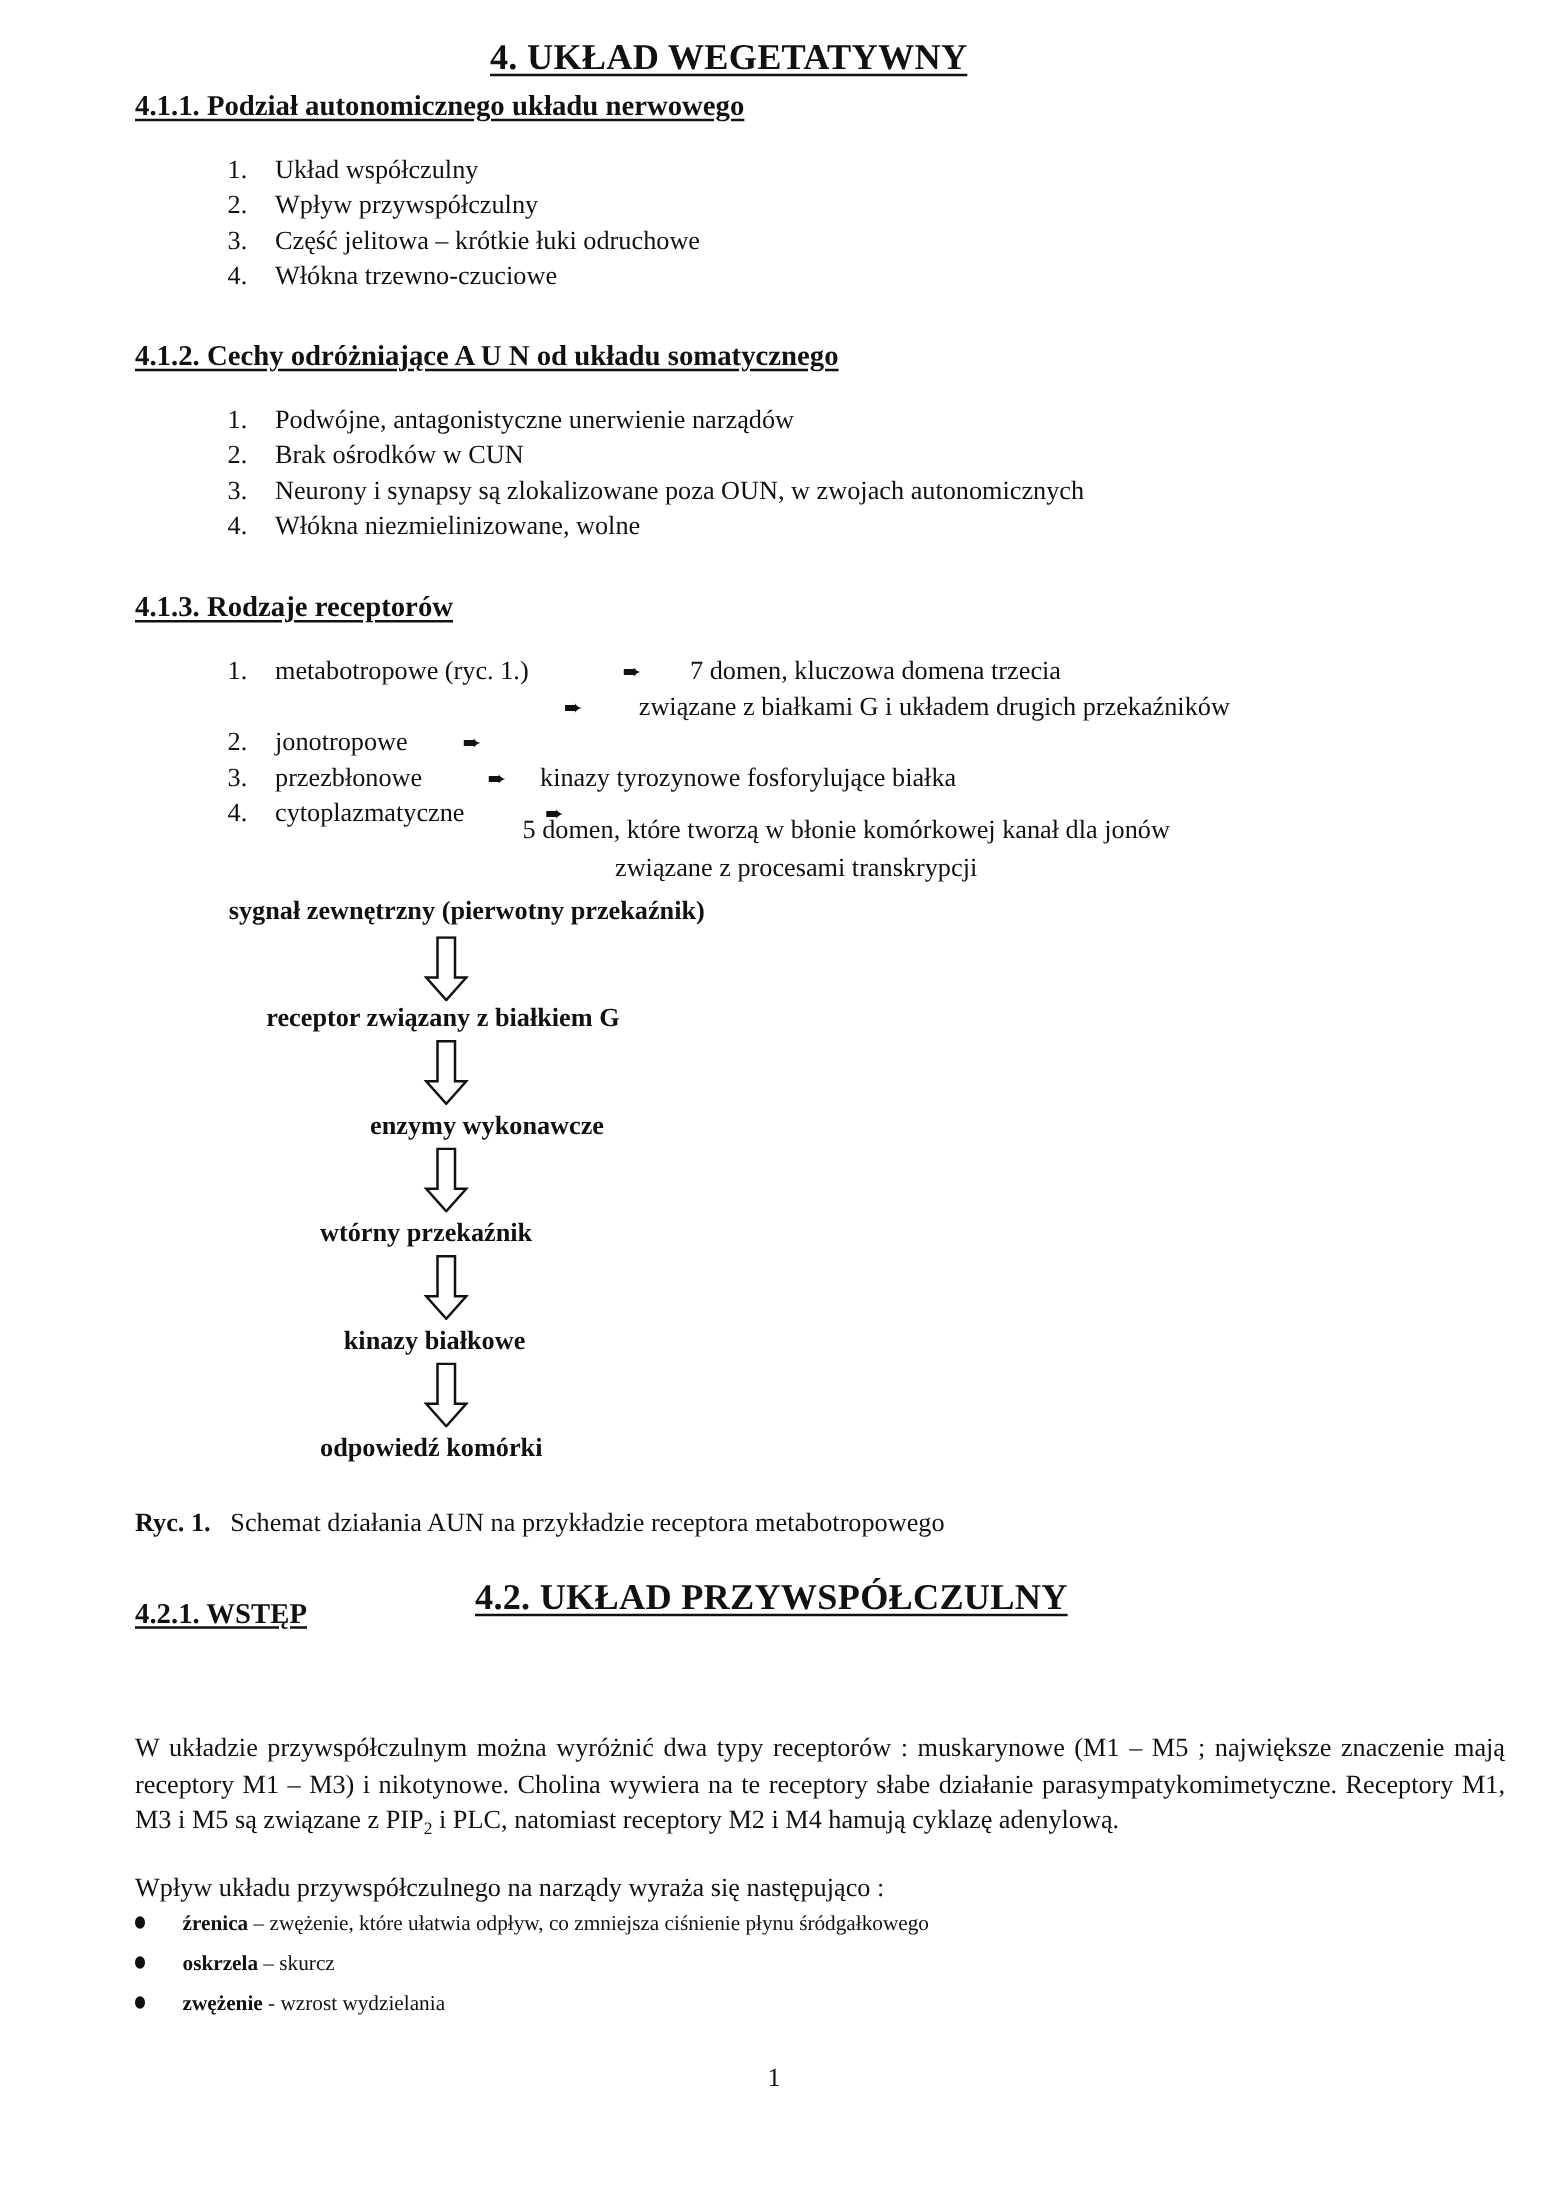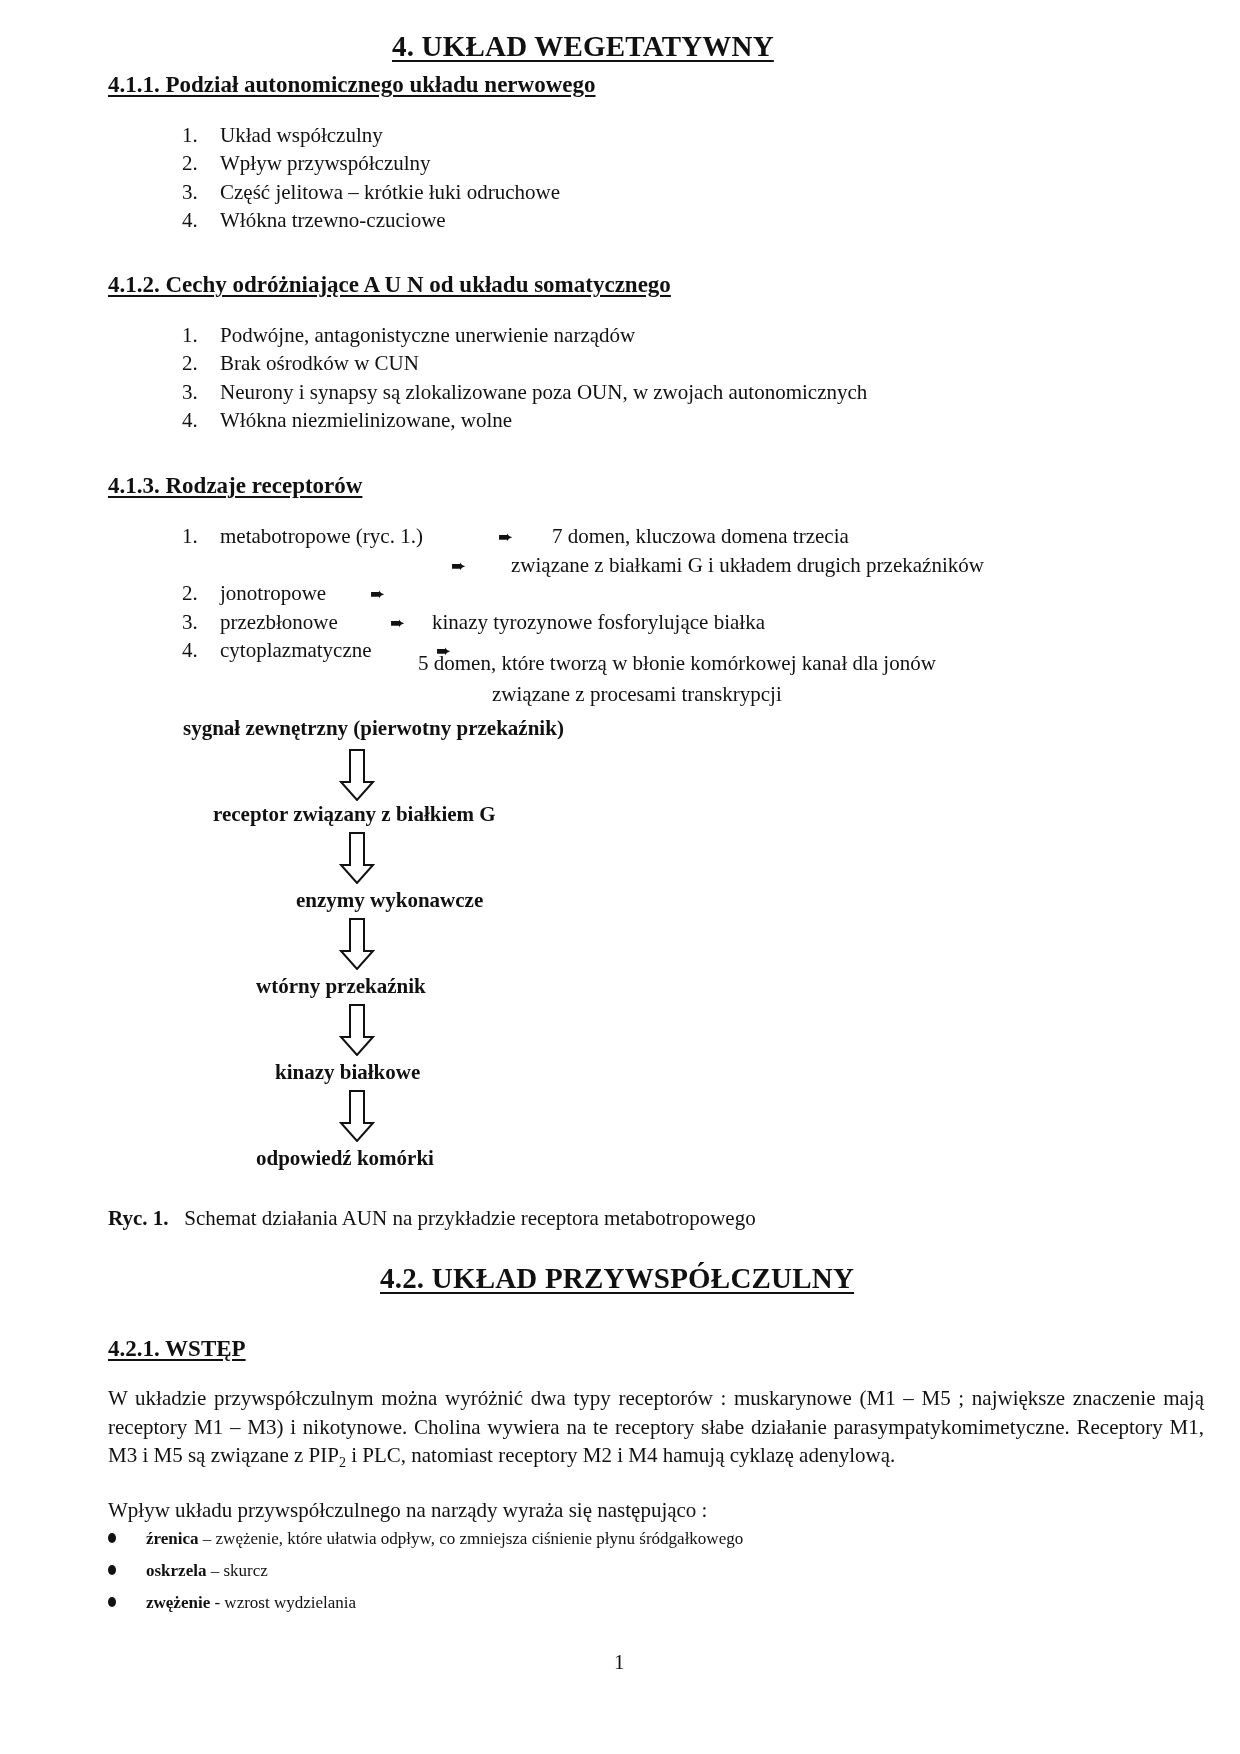--- a/index.html
+++ b/index.html
@@ -105,21 +105,21 @@
   </svg>
   <div class="abs flow" style="left:256px; top:1146px;">odpowiedź komórki</div>
 </div>
 
 <div class="abs body" style="left:108px; top:1206px;">
   <b>Ryc. 1.</b>&nbsp;&nbsp;&nbsp;<span>Schemat działania AUN na przykładzie receptora metabotropowego</span>
 </div>
 
 <div class="abs h1" style="left:380px; top:1262px;">4.2.   UKŁAD PRZYWSPÓŁCZULNY</div>
 
-<div class="abs h2" style="left:108px; top:1336px;text-decoration:underline;">4.2.1.  WSTĘP</div>
+<div class="abs h2" style="left:108px; top:1278px;text-decoration:underline;">4.2.1.  WSTĘP</div>
 
 <div class="para" style="top:1384px;"><span>W układzie przywspółczulnym można wyróżnić dwa typy receptorów : muskarynowe (M1 – M5 ; największe znaczenie mają receptory M1 – M3) i nikotynowe. Cholina wywiera na te receptory słabe działanie parasympatykomimetyczne. Receptory M1, M3 i M5 są związane z PIP</span><sub>2</sub><span> i PLC, natomiast receptory M2 i M4 hamują cyklazę adenylową.</span></div>
 
 <div class="abs body" style="left:108px; top:1498px;">Wpływ układu przywspółczulnego na narządy wyraża się następująco :</div>
 
 <div>
   <div class="bullet-row" style="top:1529px;">
     <span class="bullet-dot"></span><b>źrenica</b><span> – zwężenie, które ułatwia odpływ, co zmniejsza ciśnienie płynu śródgałkowego</span>
   </div>
   <div class="bullet-row" style="top:1561px;">

